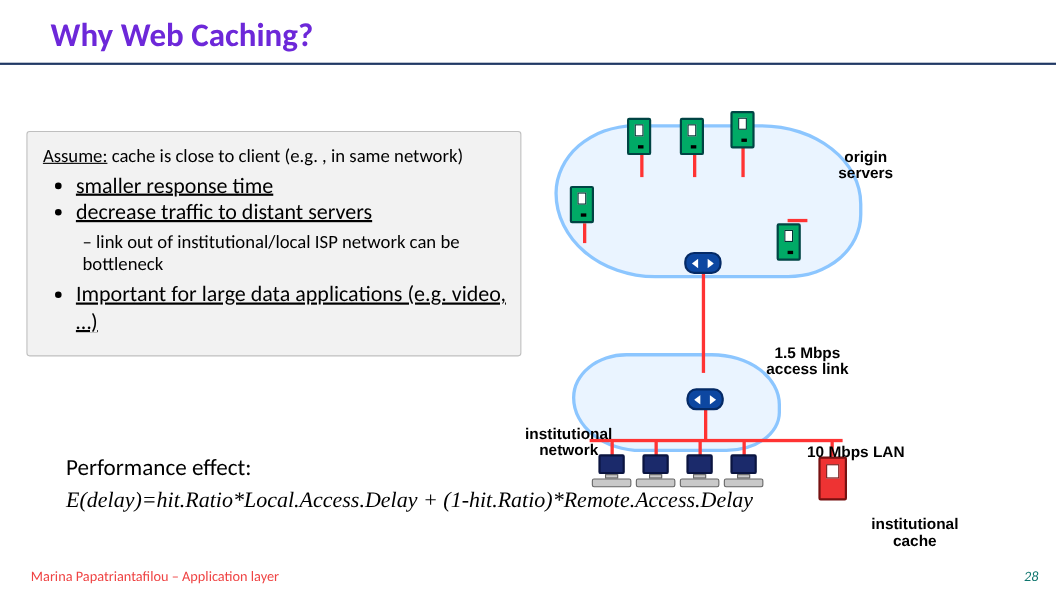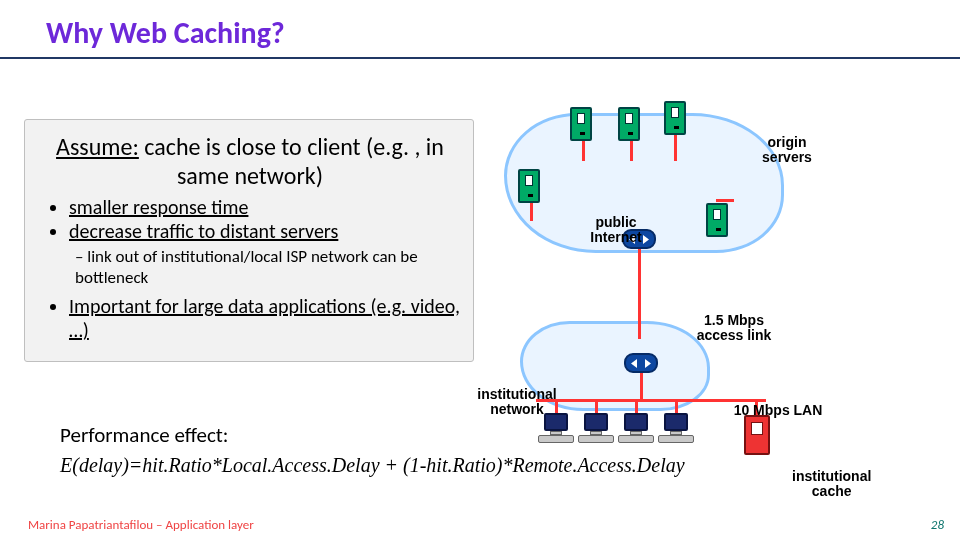--- a/index.html
+++ b/index.html
@@ -11,21 +11,21 @@
   }
   .title-area { padding: 14px 0 0 46px; }
   .title { font-size: 30px; font-weight: 700; color: #6d28d9; }
   .title-rule { margin-top: 6px; border: none; border-top: 2px solid #203864; }
   .content { position: relative; width: 100%; height: calc(100% - 90px); }
   .left-box {
     position: absolute; left: 24px; top: 60px; width: 450px;
     background: #f2f2f2; border: 1px solid #bfbfbf; border-radius: 3px;
     padding: 12px 12px 14px 14px;
   }
-  .assume { font-size: 24px; line-height: 1.22; text-align: center; }
+  .assume { font-size: 17px; line-height: 1.22; }
   .assume .u { text-decoration: underline; }
   ul.bul { list-style: disc; margin: 4px 0 4px 30px; font-size: 20px; line-height: 1.22; text-decoration: underline; }
   ul.sub { list-style: none; margin: 2px 0 6px 36px; font-size: 17px; line-height: 1.2; }
   ul.sub li::before { content: "– "; }
   .diagram { position: absolute; left: 490px; top: 40px; width: 445px; height: 340px; }
   .lbl { position: absolute; font-family: Verdana, Arial, sans-serif; font-size: 14px; font-weight: 700; color: #000; text-align: center; line-height: 1.1; margin-top: 36px; }
   .svr { position: absolute; width: 22px; height: 34px; }
   .svr .body { position: absolute; inset: 0; background: #0a6; border: 2px solid #044; border-radius: 2px; }
   .svr .body::before { content: ""; position: absolute; left: 5px; right: 5px; top: 4px; height: 9px; background: #fff; border: 1px solid #033; }
   .svr .body::after { content: ""; position: absolute; left: 8px; bottom: 4px; width: 5px; height: 3px; background: #000; }
@@ -37,21 +37,21 @@
   .router::before { left: 5px; clip-path: polygon(100% 0, 0 50%, 100% 100%); }
   .router::after { right: 5px; clip-path: polygon(0 0, 100% 50%, 0 100%); }
   .cloud { position: absolute; border: 3px solid #8cc6ff; background: #eaf4ff; }
   .cloud.big { left: 14px; top: 14px; width: 280px; height: 140px; border-radius: 75px 95px 70px 95px / 65px 75px 60px 80px; }
   .cloud.small { left: 30px; top: 222px; width: 190px; height: 90px; border-radius: 55px 70px 55px 70px / 45px 52px 40px 55px; }
   .ws { position: absolute; width: 36px; height: 30px; }
   .ws .mon { position: absolute; left: 6px; top: 0; width: 24px; height: 18px; background: #1b2a6b; border: 2px solid #0a1440; border-radius: 2px; }
   .ws .base { position: absolute; left: 12px; top: 18px; width: 12px; height: 4px; background: #c9c9c9; border: 1px solid #666; }
   .ws .kb { position: absolute; left: 0px; top: 22px; width: 36px; height: 8px; background: #c9c9c9; border: 1px solid #666; border-radius: 2px; }
   .link { position: absolute; background: #ff3333; }
-  .perf { position: absolute; left: 60px; top: 422px; width: 840px; }
+  .perf { position: absolute; left: 60px; top: 412px; width: 840px; }
   .perf-h { font-size: 21px; }
   .perf-f { font-size: 20px; font-style: italic; font-family: "Times New Roman", serif; margin-top: 6px; }
   .footer { position: absolute; left: 28px; bottom: 8px; font-size: 13px; color: #ef4444; }
   .page-num { position: absolute; right: 16px; bottom: 8px; font-size: 13px; color: #0f766e; font-style: italic; }
   .cache-lbl { position: absolute; left: 792px; top: 410px; font-family: Verdana, Arial, sans-serif; font-size: 14px; font-weight: 700; text-align: center; line-height: 1.05; }
 </style>
 </head>
 <body>
 
 <div class="title-area">
@@ -134,22 +134,20 @@
         <div class="kb"></div>
       </div>
     <div class="ws" style="left:168px; top:314px;">
         <div class="mon"></div>
         <div class="base"></div>
         <div class="kb"></div>
       </div>
 
     <div class="lbl" style="left:252px; top:0px; width:90px; white-space:pre-line;">origin
 servers</div>
-    <div class="lbl" style="left:86px; top:80px; width:80px; white-space:pre-line;">public
-Internet</div>
     <div class="lbl" style="left:194px; top:178px; width:100px; white-space:pre-line;">1.5 Mbps
 access link</div>
     <div class="lbl" style="left:-26px; top:252px; width:106px; white-space:pre-line;">institutional
 network</div>
     <div class="lbl" style="left:228px; top:268px; width:120px;">10 Mbps LAN</div>
   </div>
 
   <div class="cache-lbl" style="white-space:pre-line;">institutional
 cache</div>
 </div>

